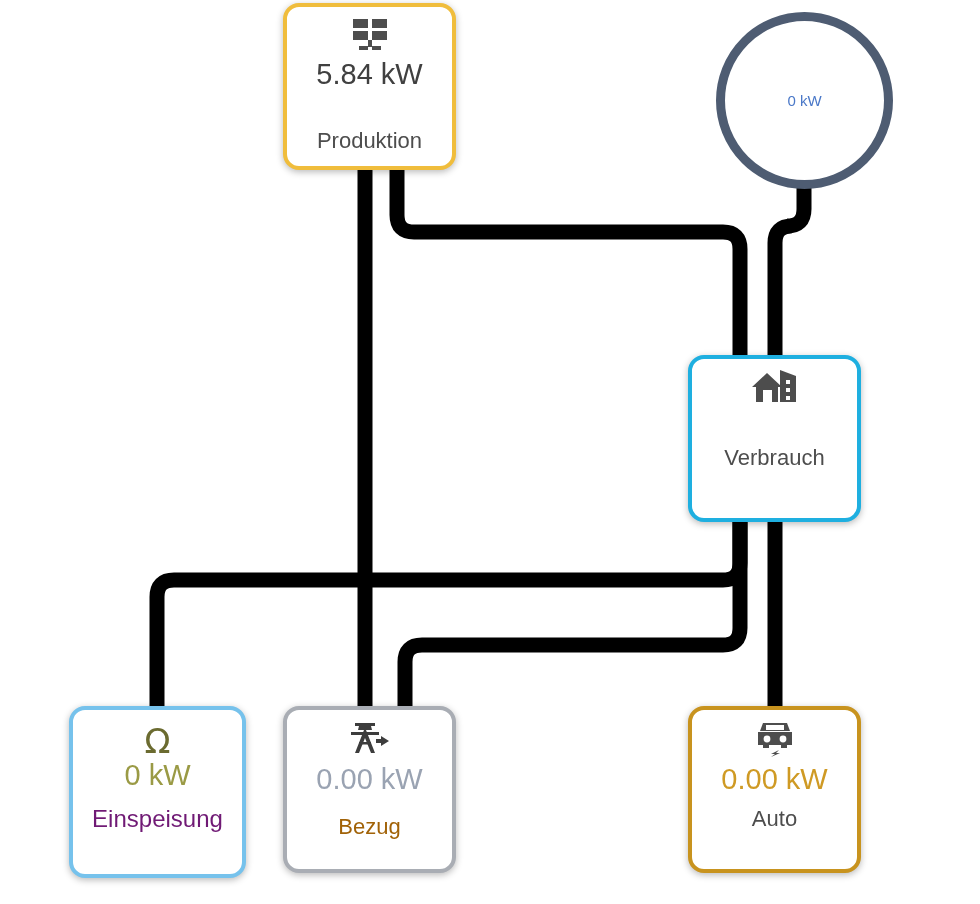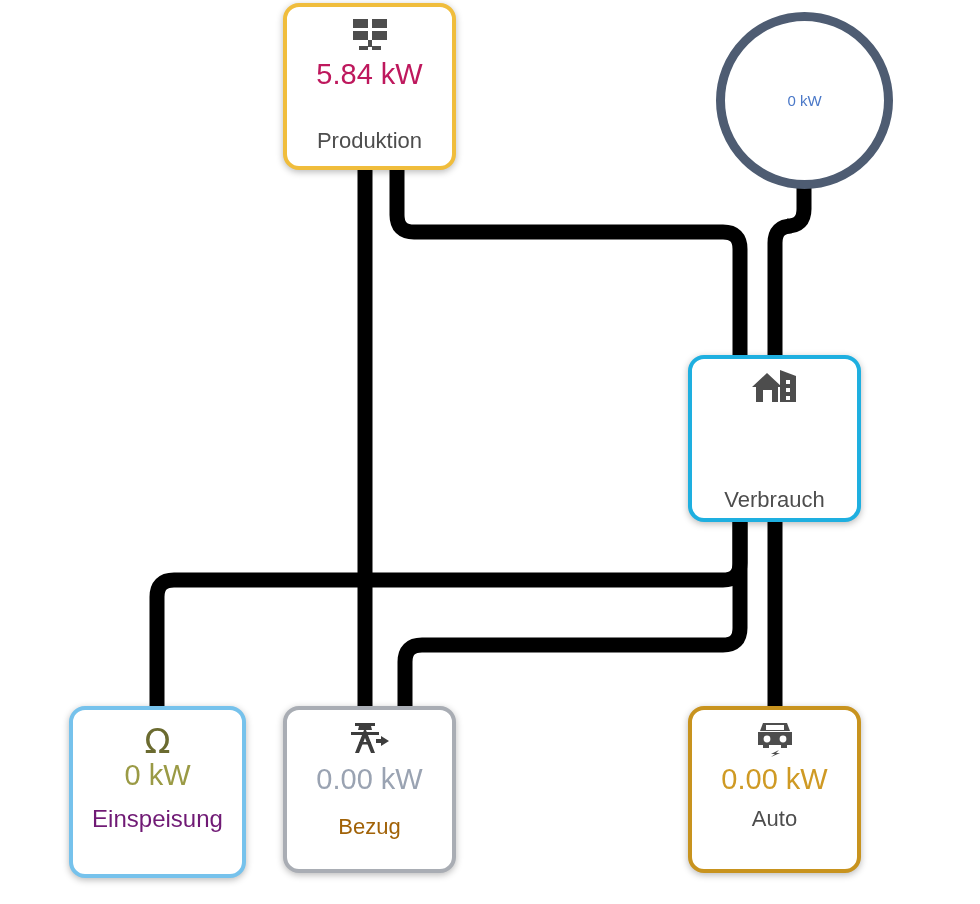--- a/index.html
+++ b/index.html
@@ -59,29 +59,29 @@
     line-height: 26px;
     color: #4d4d4d;
     white-space: nowrap;
   }
 
   
   #node-produktion {
     left: 283px; top: 3px; width: 173px; height: 167px;
     border-color: #f0bd3c;
   }
-  #node-produktion .value { color: #be185d; margin-top: 0px; }
+  #node-produktion .value { color: #404040; margin-top: 0px; }
   #node-produktion .label { margin-top: 37px; }
 
   
   #node-verbrauch {
     left: 688px; top: 355px; width: 173px; height: 167px;
     border-color: #1eafe0;
   }
-  #node-verbrauch .label { margin-top: 78px; }
+  #node-verbrauch .label { margin-top: 36px; }
 
   
   #node-einspeisung {
     left: 69px; top: 706px; width: 177px; height: 172px;
     border-color: #76c2ec;
   }
   #node-einspeisung .icon-wrap { margin-top: 14px; height: 34px; }
   #node-einspeisung .value { color: #9a9a45; font-size: 29px; margin-top: 0px; }
   #node-einspeisung .label { color: #701a75; font-size: 24px; margin-top: 14px; }
 

